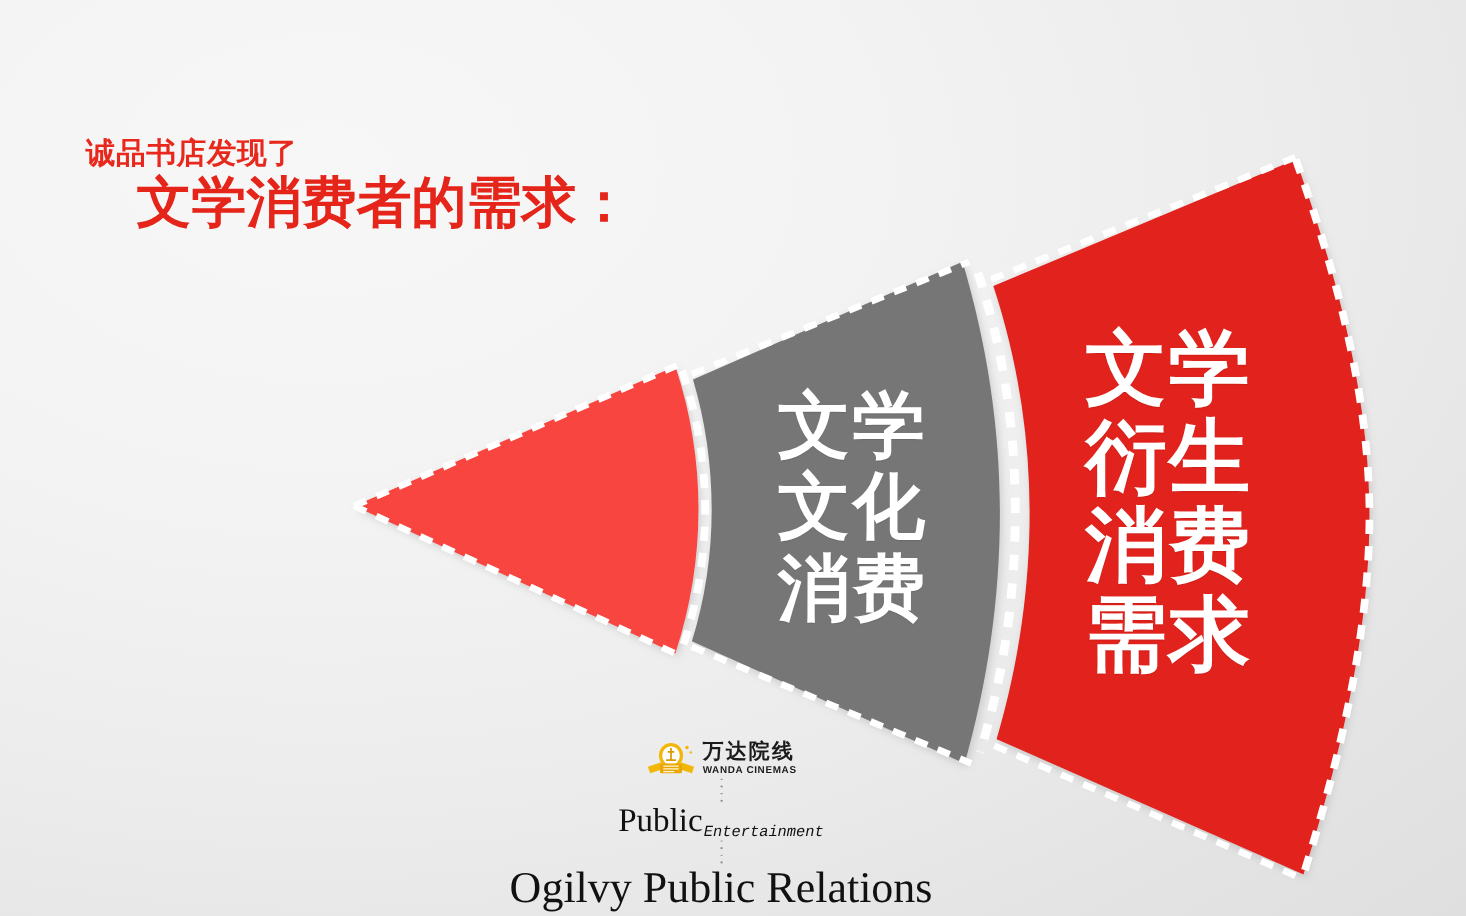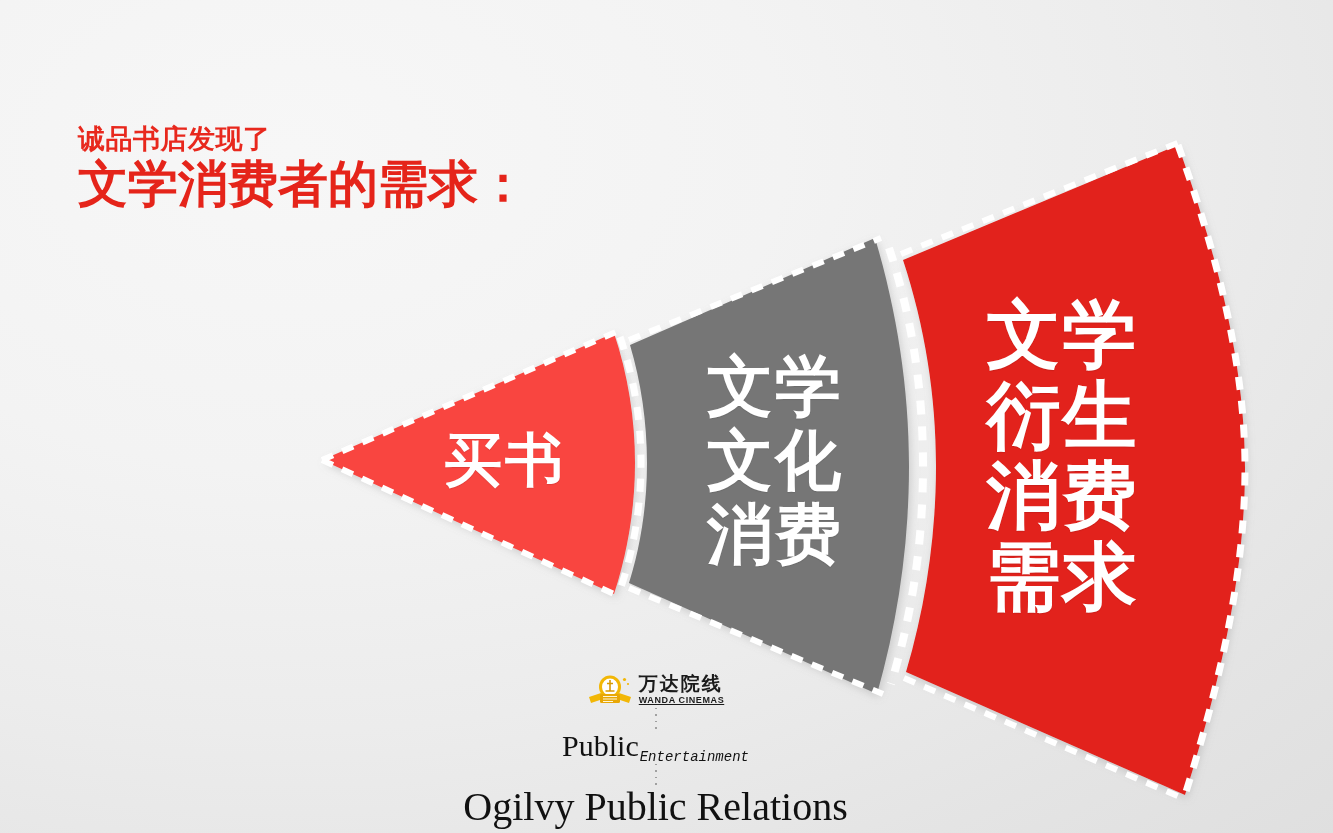--- a/index.html
+++ b/index.html
@@ -148,21 +148,20 @@
     font-weight: bold;
     color: #1b1b1b;
     letter-spacing: 2px;
   }
   #wanda-en {
     font-size: 9px;
     font-weight: bold;
     color: #1b1b1b;
     letter-spacing: 0.6px;
     margin-top: 3px;
-    text-decoration: underline;
   }
   #ogilvy-ent {
     font-family: "Liberation Serif", "DejaVu Serif", serif;
     color: #111111;
     font-size: 30px;
     line-height: 1;
     display: flex;
     align-items: baseline;
   }
   #ogilvy-ent-sub {
@@ -180,21 +179,21 @@
     line-height: 1;
   }
 </style>
 </head>
 <body>
 
 <div id="slide">
 
   <div id="title-block">
     <div id="title-kicker" style="color: rgb(232, 40, 29);">诚品书店发现了</div>
-    <div id="title-main" style="color: rgb(229, 36, 26);">文学消费者的需求：</div>
+    <div id="title-main" style="color: rgb(229, 36, 26); margin-left: 46px;">文学消费者的需求：</div>
   </div>
 
   <svg id="funnel" viewBox="0 0 1333 833">
     <defs>
       <filter id="soft-shadow" x="-20%" y="-20%" width="160%" height="160%">
         <feDropShadow dx="2" dy="3" stdDeviation="4" flood-color="#8a8a8a" flood-opacity="0.35"></feDropShadow>
       </filter>
     </defs>
 
     <path filter="url(#soft-shadow)" d="M 1178 145
@@ -230,21 +229,20 @@
     <path d="M 322 460 L 616 332 M 322 460 L 616 595" fill="none" stroke="#ffffff" stroke-width="6" stroke-dasharray="12 10" stroke-linecap="butt"></path>
 
     <path d="M 629 340 L 881 238 M 629 588 L 883 694" fill="none" stroke="#ffffff" stroke-width="6" stroke-dasharray="12 10" stroke-linecap="butt"></path>
 
     <path d="M 901 254 L 1180 142 M 904 678 L 1182 798" fill="none" stroke="#ffffff" stroke-width="6" stroke-dasharray="12 10" stroke-linecap="butt"></path>
     <path d="M 1178 145
              C 1215 248, 1245 360, 1245 468
              C 1245 578, 1218 690, 1185 795" fill="none" stroke="#ffffff" stroke-width="7" stroke-dasharray="13 11" stroke-linecap="butt"></path>
   </svg>
 
-  <div class="seg-label" id="label-stage-1" style="color: rgb(255, 255, 255);">买书</div>
 
   <div class="seg-label" id="label-stage-2" style="color: rgb(255, 255, 255);">文学
 文化
 消费</div>
 
   <div class="seg-label" id="label-stage-3" style="color: rgb(255, 255, 255);">文学
 衍生
 消费
 需求</div>
 

